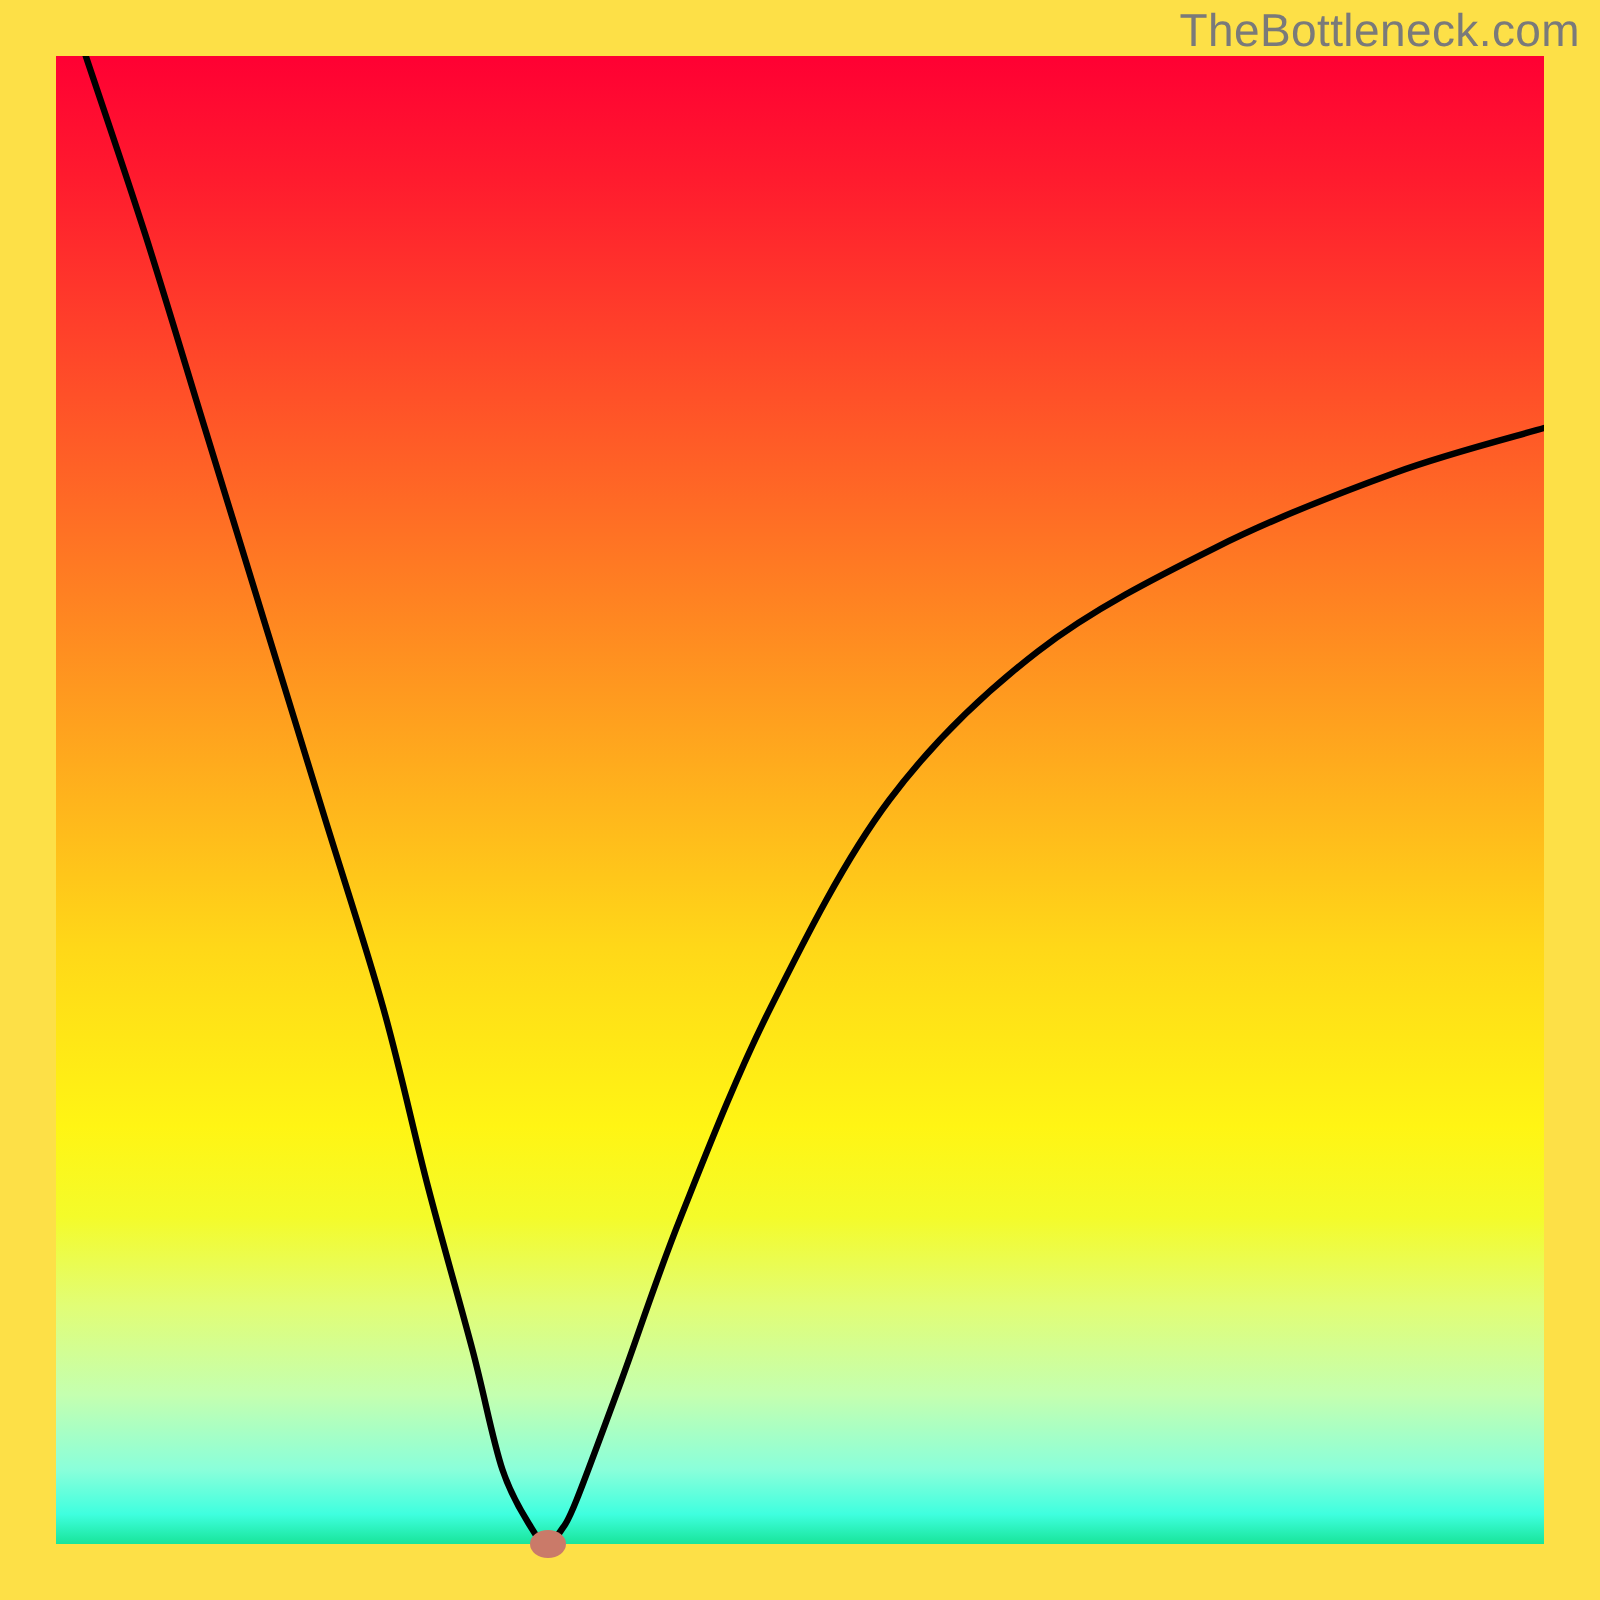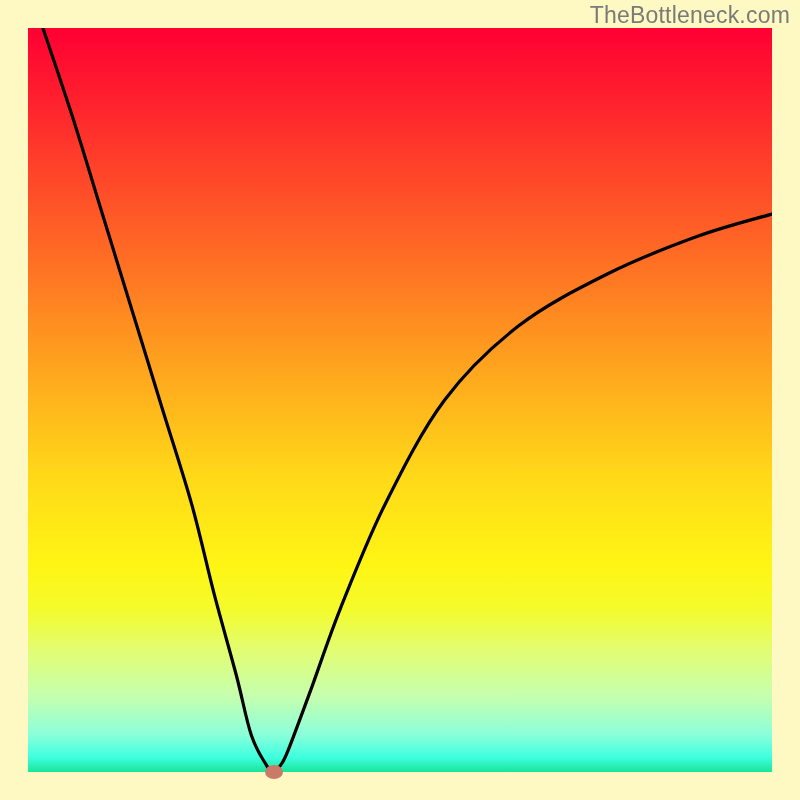--- a/index.html
+++ b/index.html
@@ -1,21 +1,21 @@
 <!DOCTYPE html>
 <html><head>
 <meta charset="utf-8">
 <style>
   * { margin: 0; padding: 0; box-sizing: border-box; }
   html, body { width: 800px; height: 800px; overflow: hidden; background: #000; }
   .chart-container {
     position: relative;
     width: 800px;
     height: 800px;
-    background: #fef9c3;
+    background: #fde047;
   }
   .plot-area {
     position: absolute;
     left: 28px;
     top: 28px;
     width: 744px;
     height: 744px;
     background: linear-gradient(to bottom,
       #ff0033 0%,
       #ff1a2e 8%,

